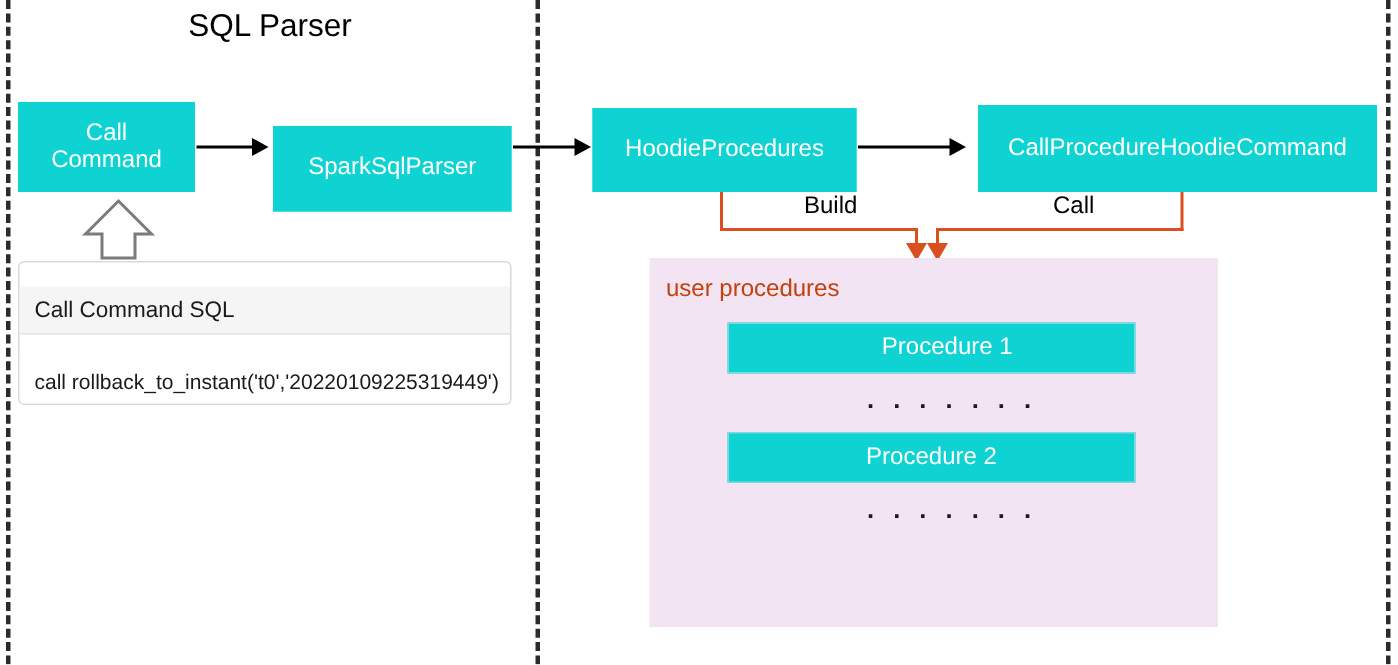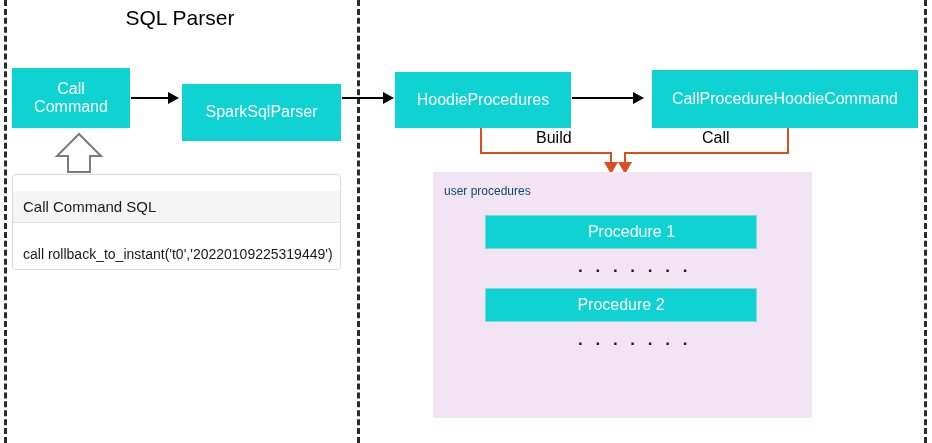--- a/index.html
+++ b/index.html
@@ -111,22 +111,22 @@
     background: #ffffff;
     padding: 0 4px;
     white-space: nowrap;
   }
   .proc-panel {
     position: absolute;
     background: #f2e4f3;
   }
   .proc-panel-title {
     position: absolute;
-    font-size: 12px;
-    color: #0c4a6e;
+    font-size: 16px;
+    color: #c2410c;
     white-space: nowrap;
   }
   .procbox {
     position: absolute;
     background: #0fd3d3;
     border: 1px solid #7fd9dd;
     box-sizing: border-box;
     display: flex;
     align-items: center;
     justify-content: center;

